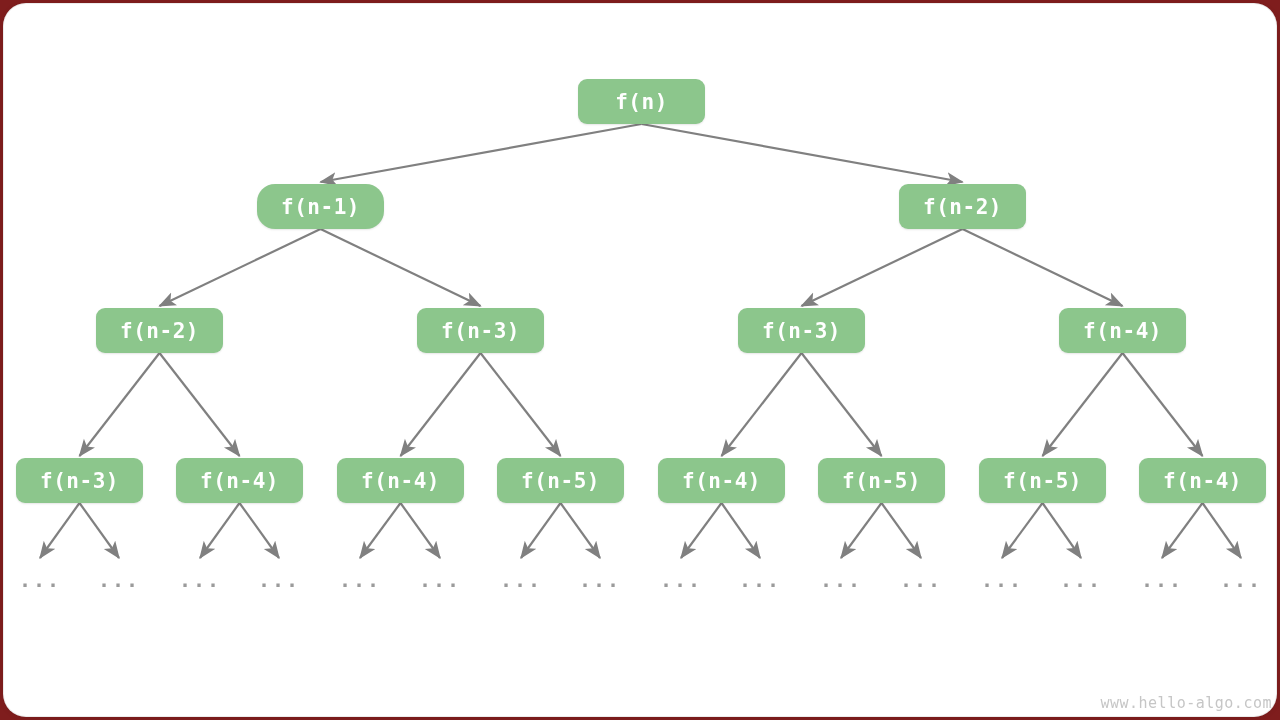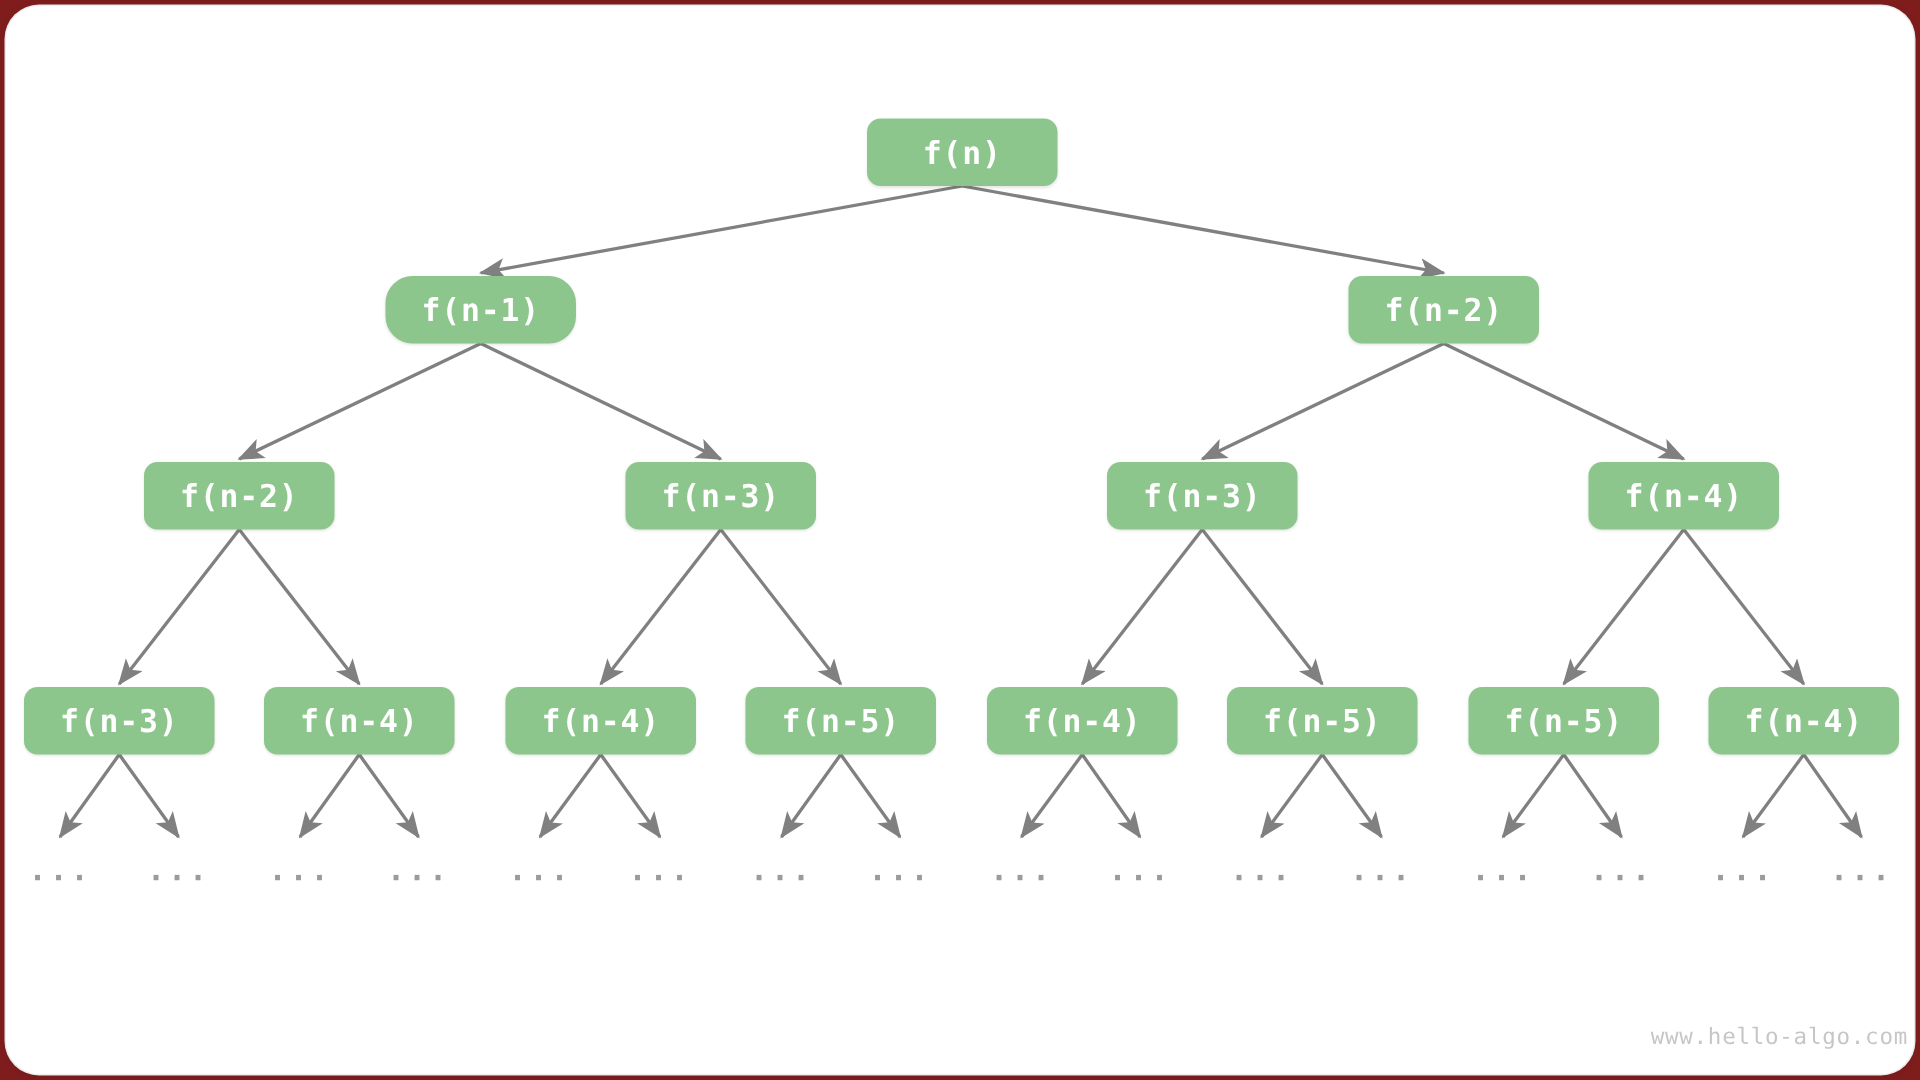--- a/index.html
+++ b/index.html
@@ -67,21 +67,21 @@
     font-weight: 700;
     letter-spacing: 2px;
     line-height: 1;
     white-space: nowrap;
     transform: translate(-50%, -50%);
   }
 
   #watermark {
     position: absolute;
     right: 36px;
-    bottom: 20px;
+    bottom: 8px;
     color: #c6c6c6;
     font-family: "DejaVu Sans Mono", "Liberation Mono", monospace;
     font-size: 15px;
     letter-spacing: 0.5px;
     white-space: nowrap;
   }
 </style>
 </head>
 <body>
 

